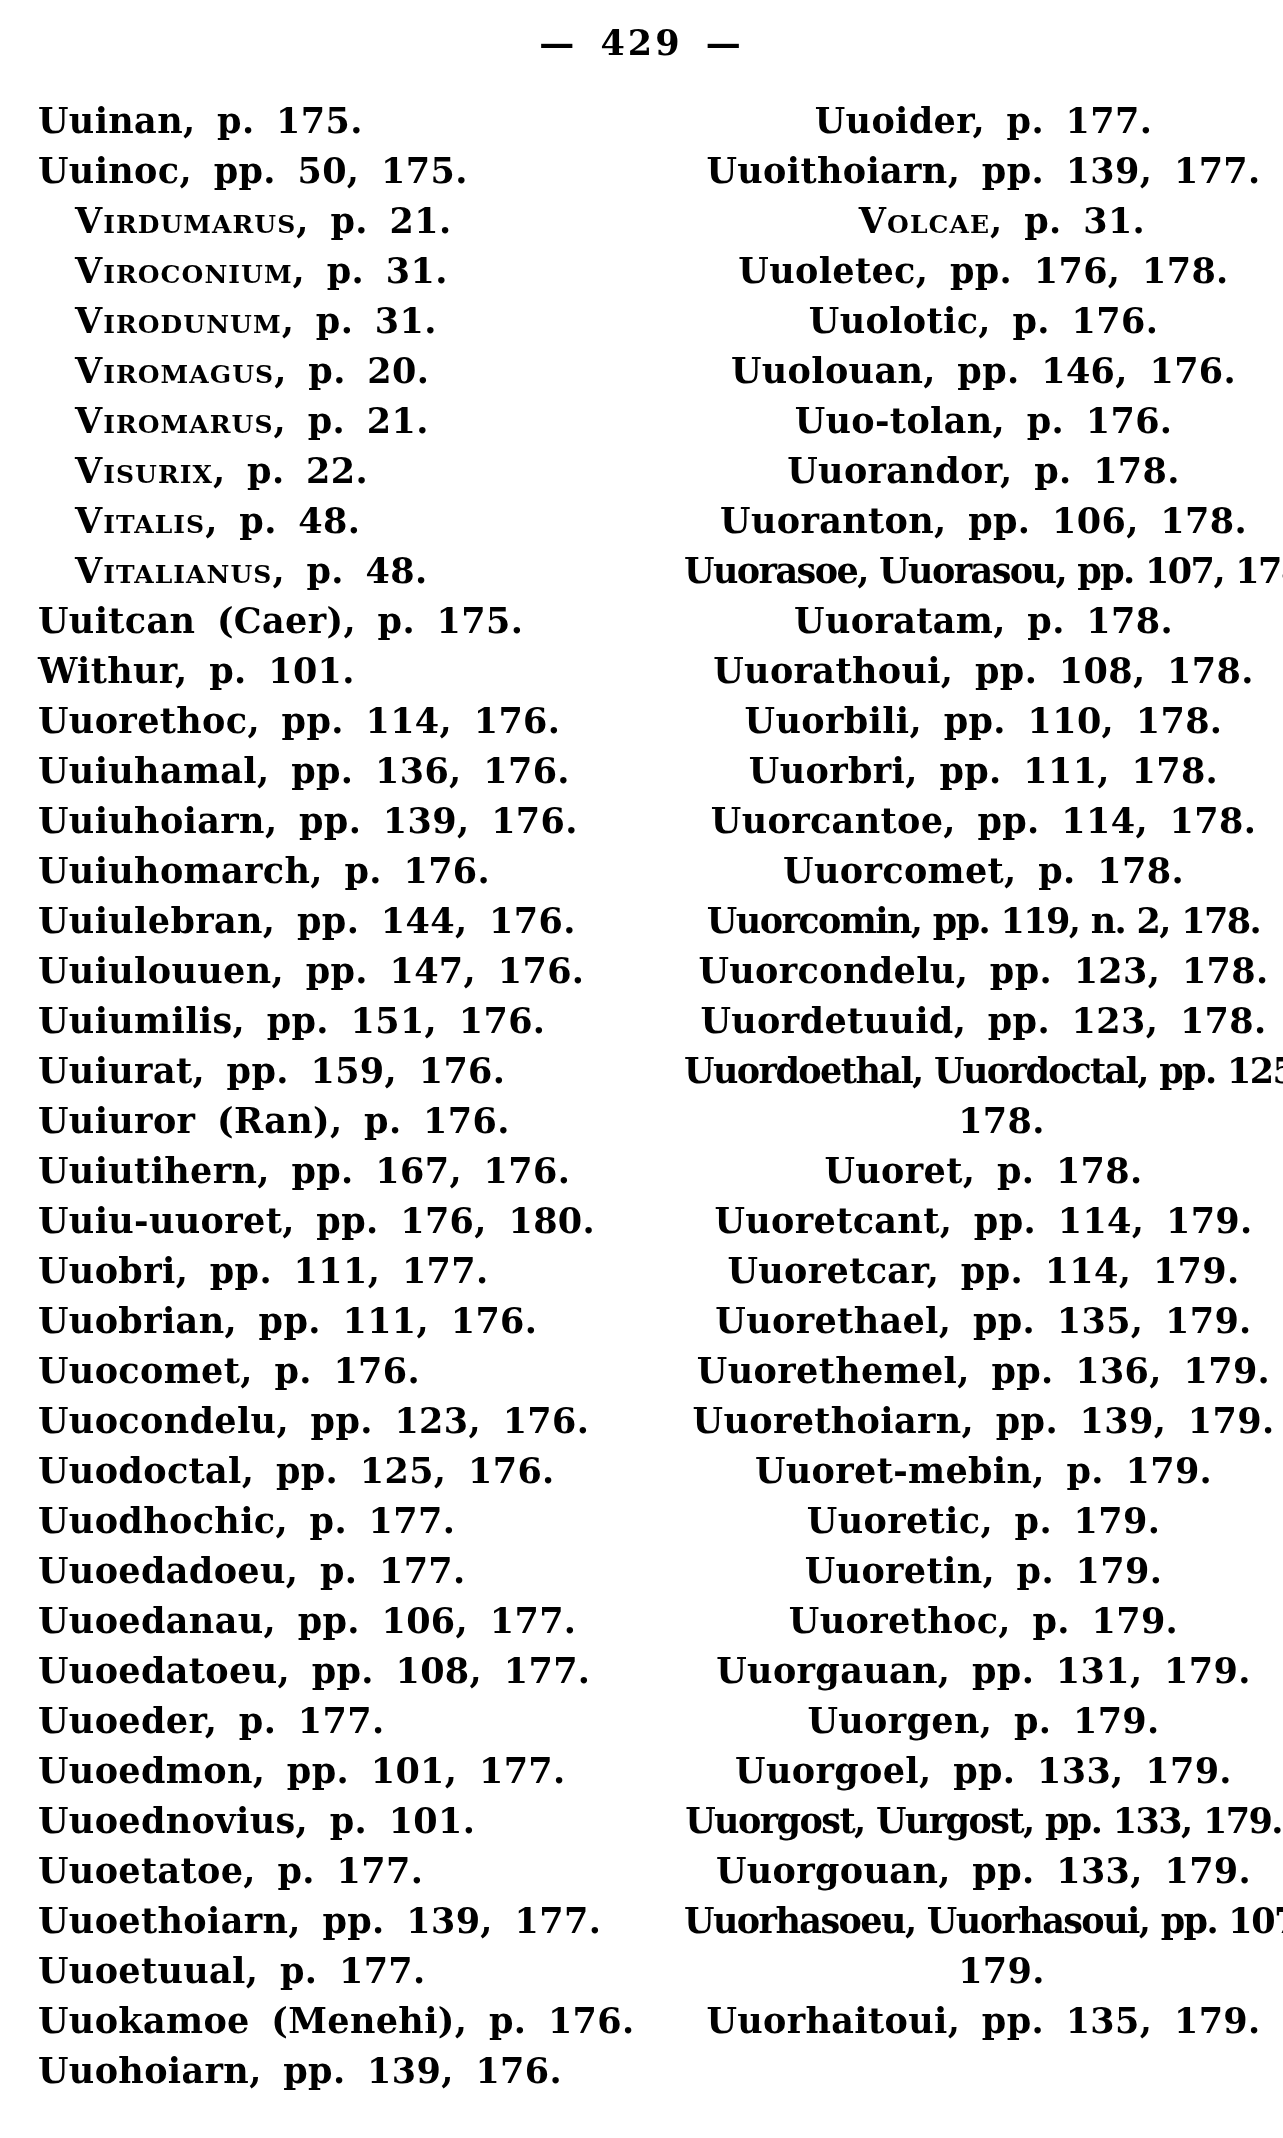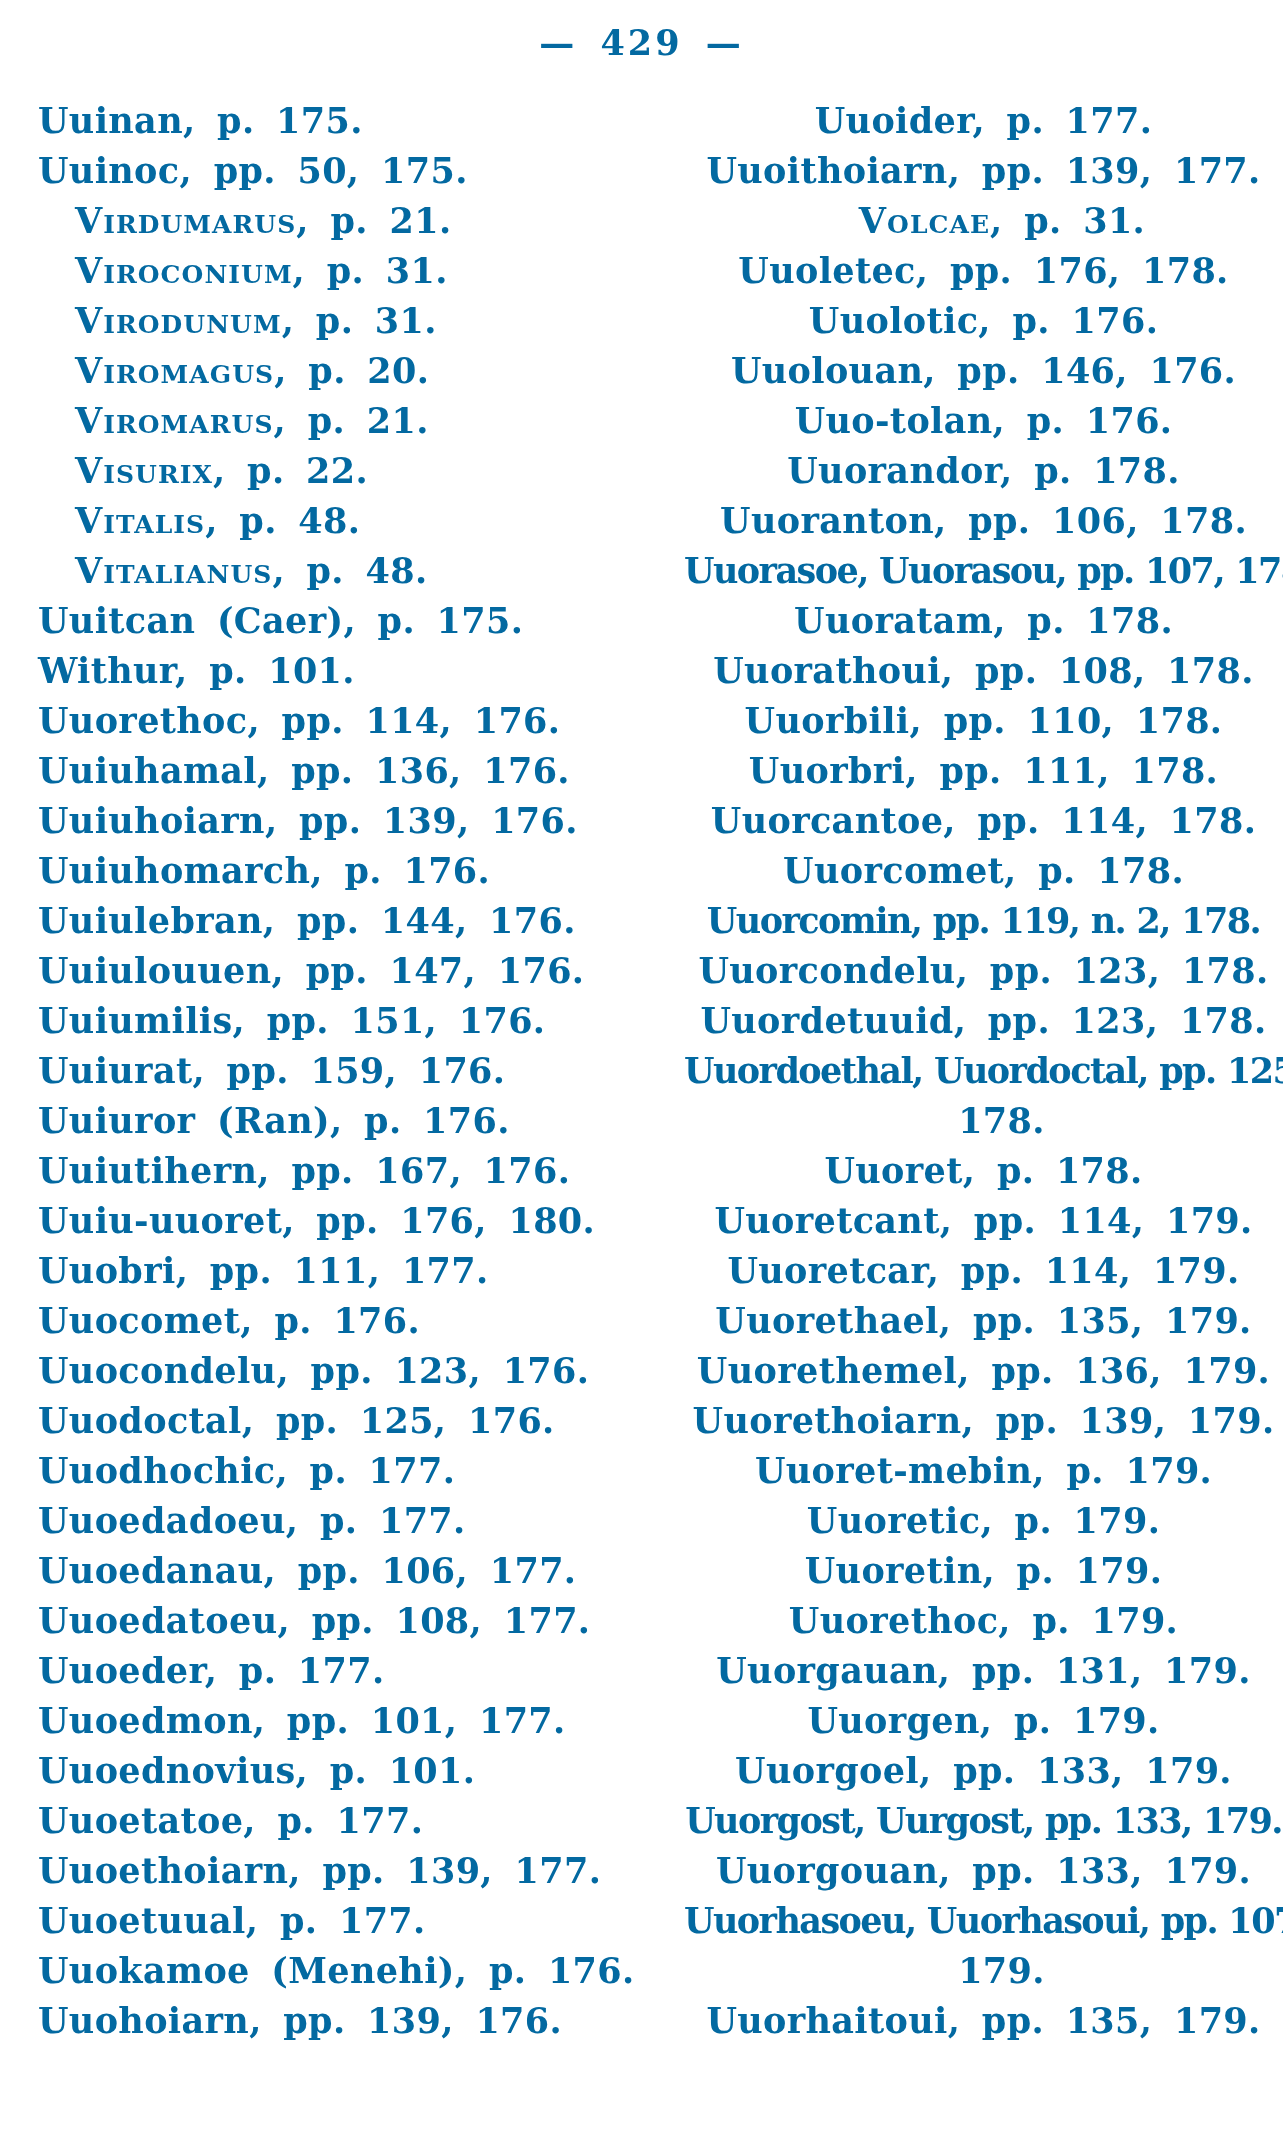--- a/index.html
+++ b/index.html
@@ -49,21 +49,21 @@
   }
   .sc {
     font-variant: small-caps;
     letter-spacing: 0.03em;
     margin-left: 37px;
   }
 </style>
 </head>
 <body>
 
-<div class="page" style="color: #0369a1; background: rgb(255, 255, 255);">
+<div class="page" style="color: #000000; background: rgb(255, 255, 255);">
   <div class="running-head">— 429 —</div>
 
   <div class="col col-left">
       <div>
         <div class="line"><span class="">Uuinan</span><span>, p. 175.</span></div>
       </div>
       <div>
         <div class="line"><span class="">Uuinoc</span><span>, pp. 50, 175.</span></div>
       </div>
       <div>
@@ -124,20 +124,23 @@
         <div class="line"><span class="">Uuiuror (Ran)</span><span>, p. 176.</span></div>
       </div>
       <div>
         <div class="line"><span class="">Uuiutihern</span><span>, pp. 167, 176.</span></div>
       </div>
       <div>
         <div class="line"><span class="">Uuiu-uuoret</span><span>, pp. 176, 180.</span></div>
       </div>
       <div>
         <div class="line"><span class="">Uuobri</span><span>, pp. 111, 177.</span></div>
+      </div>
+      <div>
+        <div class="line"><span class="">Uuobrian</span><span>, pp. 111, 176.</span></div>
       </div>
       <div>
         <div class="line"><span class="">Uuocomet</span><span>, p. 176.</span></div>
       </div>
       <div>
         <div class="line"><span class="">Uuocondelu</span><span>, pp. 123, 176.</span></div>
       </div>
       <div>
         <div class="line"><span class="">Uuodoctal</span><span>, pp. 125, 176.</span></div>
       </div>

